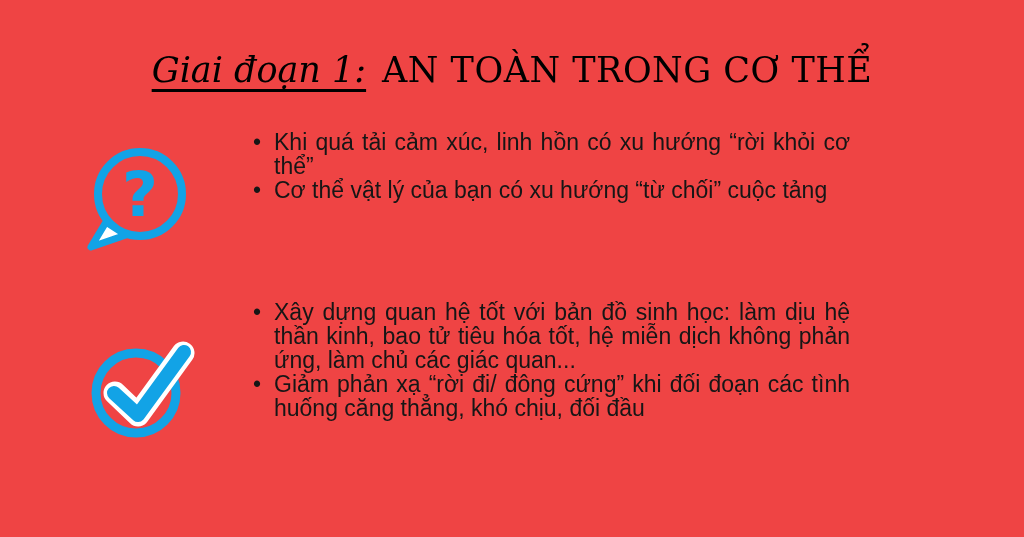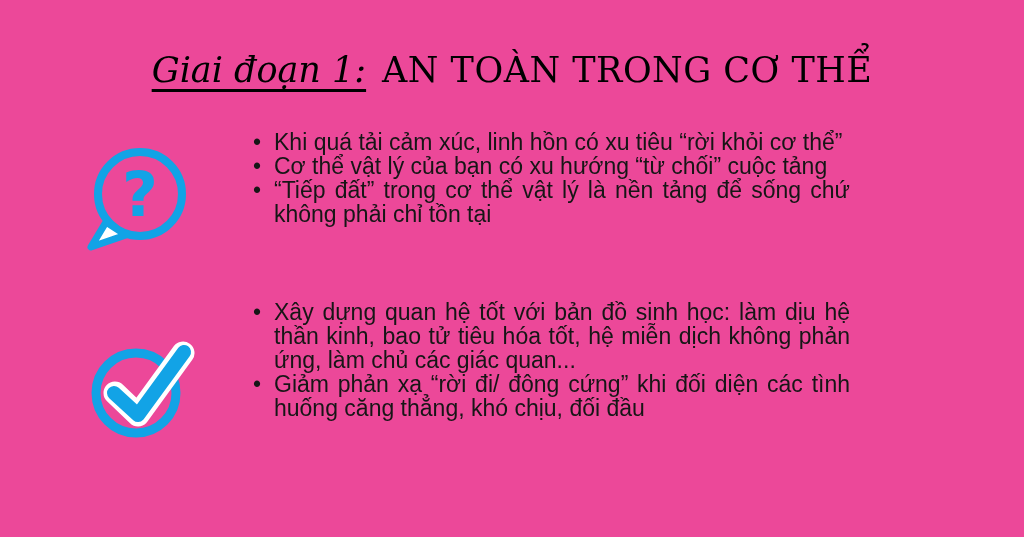--- a/index.html
+++ b/index.html
@@ -3,21 +3,21 @@
 <meta charset="utf-8">
 <style>
   :root { --accent:#12a3e6; --text:#161616; }
   * { box-sizing: border-box; }
   html,body { margin:0; padding:0; }
   body {
     width:1024px; height:537px; background:#ffffff;
     font-family:"Liberation Sans", sans-serif;
     color:var(--text);
   }
-  .slide { position:relative; width:1024px; height:537px; overflow:hidden; background:#ec4899; }
+  .slide { position:relative; width:1024px; height:537px; overflow:hidden; background:#ef4444; }
 
   
   .title-row {
     position:absolute; top:50px; left:0; width:100%;
     text-align:center; white-space:nowrap; color:#000;
   }
   .title-prefix {
     font-family:"DejaVu Serif", serif;
     font-style:italic; font-size:35px;
     text-decoration:underline;
@@ -70,30 +70,29 @@
   </div>
 
   <div class="icon-wrap q-icon-wrap">
     <svg class="icon-svg" viewBox="0 0 104 106" aria-hidden="true">
       <circle class="icon-stroke" cx="54" cy="48" r="42" stroke-width="8"></circle>
       <path class="icon-tail" d="M 20 76 L 5 101 L 40 89 Z" stroke-width="7" stroke-linejoin="round"></path>
       <text class="icon-qmark" x="54" y="70" text-anchor="middle">?</text>
     </svg>
   </div>
   <ul class="bullets bullets-1">
-    <li>Khi quá tải cảm xúc, linh hồn có xu tiêu “rời khỏi cơ thể”</li>
+    <li>Khi quá tải cảm xúc, linh hồn có xu hướng “rời khỏi cơ thể”</li>
     <li>Cơ thể vật lý của bạn có xu hướng “từ chối” cuộc tảng</li>
-    <li>“Tiếp đất” trong cơ thể vật lý là nền tảng để sống chứ không phải chỉ tồn tại</li>
   </ul>
 
   <div class="icon-wrap c-icon-wrap">
     <svg class="icon-svg" viewBox="0 0 106 102" aria-hidden="true">
       <circle class="icon-stroke" cx="46" cy="54" r="40" stroke-width="9"></circle>
       <path class="icon-halo" d="M 25 54 L 48 76 L 93 14" stroke-width="23" stroke-linecap="round" stroke-linejoin="round"></path>
       <path class="icon-stroke" d="M 24 54 L 48 76 L 94 13" stroke-width="14" stroke-linecap="round" stroke-linejoin="round"></path>
     </svg>
   </div>
   <ul class="bullets bullets-2">
     <li>Xây dựng quan hệ tốt với bản đồ sinh học: làm dịu hệ thần kinh, bao tử tiêu hóa tốt, hệ miễn dịch không phản ứng, làm chủ các giác quan...</li>
-    <li>Giảm phản xạ “rời đi/ đông cứng” khi đối diện các tình huống căng thẳng, khó chịu, đối đầu</li>
+    <li>Giảm phản xạ “rời đi/ đông cứng” khi đối đoạn các tình huống căng thẳng, khó chịu, đối đầu</li>
   </ul>
 
 </div>
 
 </body></html>

